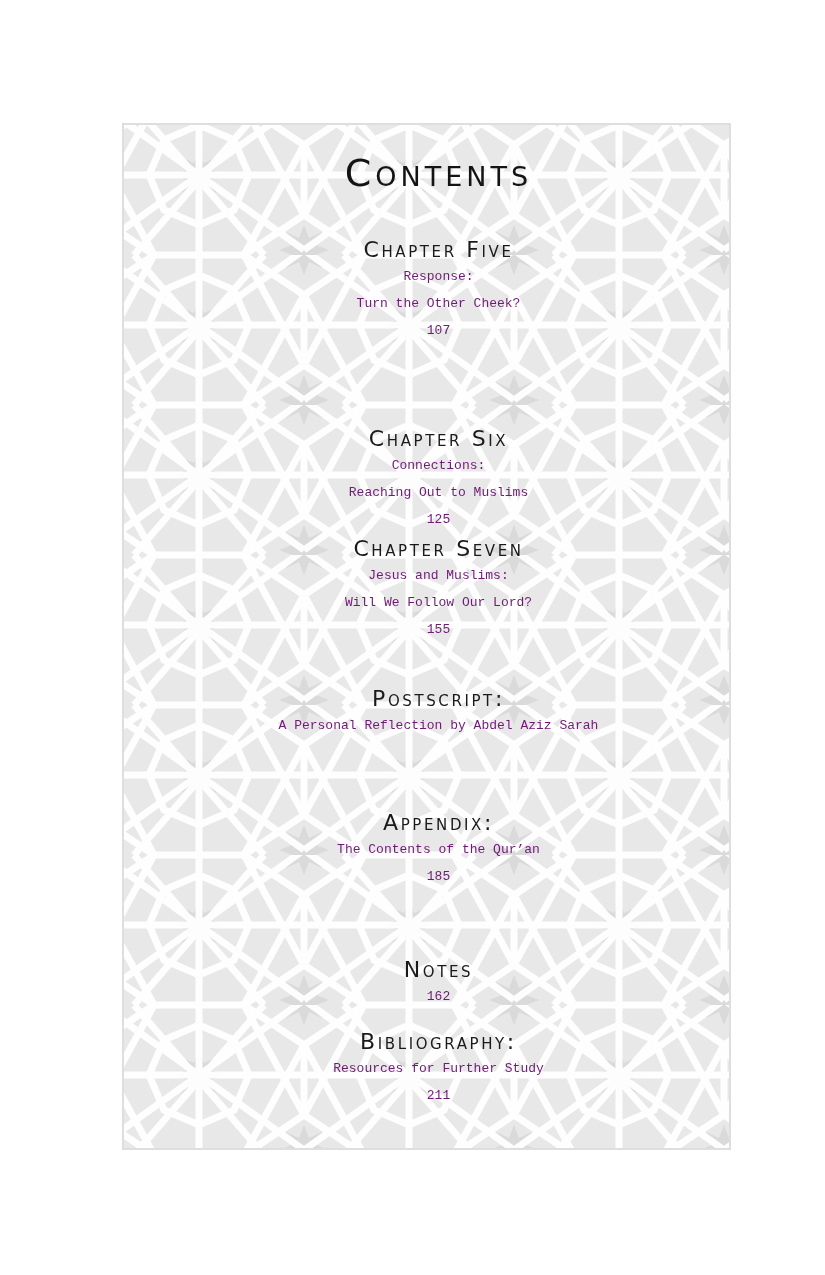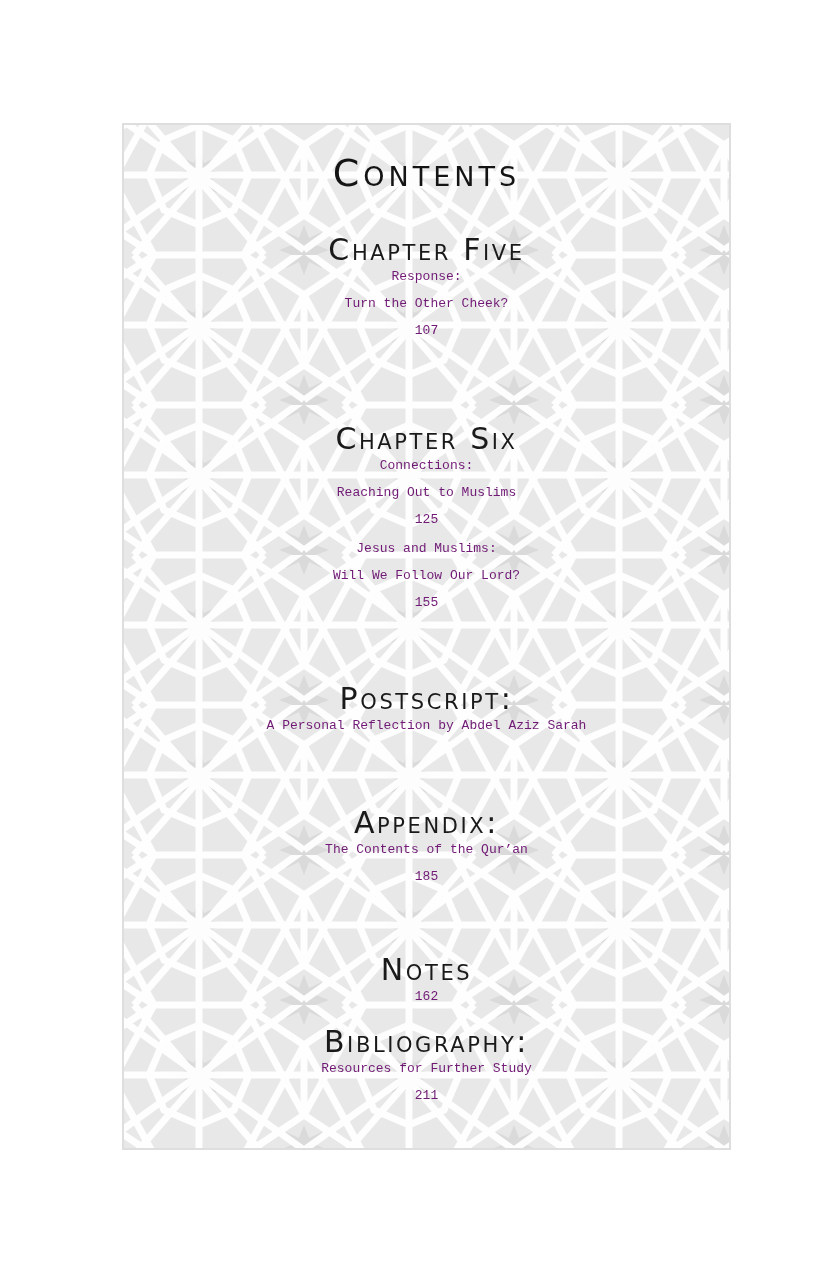--- a/index.html
+++ b/index.html
@@ -16,42 +16,42 @@
     background: #e8e8e8;
     border: 2px solid #dedede;
     box-sizing: border-box;
     overflow: hidden;
   }
   .panel svg.bg {
     position: absolute; left: 0; top: 0;
     width: 100%; height: 100%;
   }
   .content {
-    position: absolute; left: 0; top: 0;
+    position: absolute; left: 12px; top: 0;
     width: 100%; height: 100%;
     text-align: center;
     color: #1a1a1a;
   }
   .title {
     position: absolute; left: 0; right: 0;
     top: 26px;
     font-family: "DejaVu Sans", sans-serif;
     font-size: 38px;
     letter-spacing: 4px;
     font-variant: small-caps;
     line-height: 44px;
     color: #141414;
   }
   .section {
     position: absolute; left: 0; right: 0;
   }
   .heading {
     font-family: "DejaVu Sans", sans-serif;
     font-variant: small-caps;
-    font-size: 30px;
+    font-size: 22px;
     letter-spacing: 2.6px;
     line-height: 27px;
     height: 27px;
     color: #1a1a1a;
   }
   .line {
     font-family: Liberation Mono, monospace;
     font-size: 13px;
     line-height: 27px;
     height: 27px;
@@ -108,20 +108,21 @@
     </div>
 
     <div class="section" style="top:260px;margin-top:40px;">
       <div class="heading">Chapter Six</div>
       <div class="line">Connections:</div>
       <div class="line">Reaching Out to Muslims</div>
       <div class="line">125</div>
     </div>
 
     <div class="section" style="top:410px;">
+      <div class="heading">Chapter Seven</div>
       <div class="line">Jesus and Muslims:</div>
       <div class="line">Will We Follow Our Lord?</div>
       <div class="line">155</div>
     </div>
 
     <div class="section" style="top:560px;">
       <div class="heading">Postscript:</div>
       <div class="line">A Personal Reflection by Abdel Aziz Sarah</div>
     </div>
 

